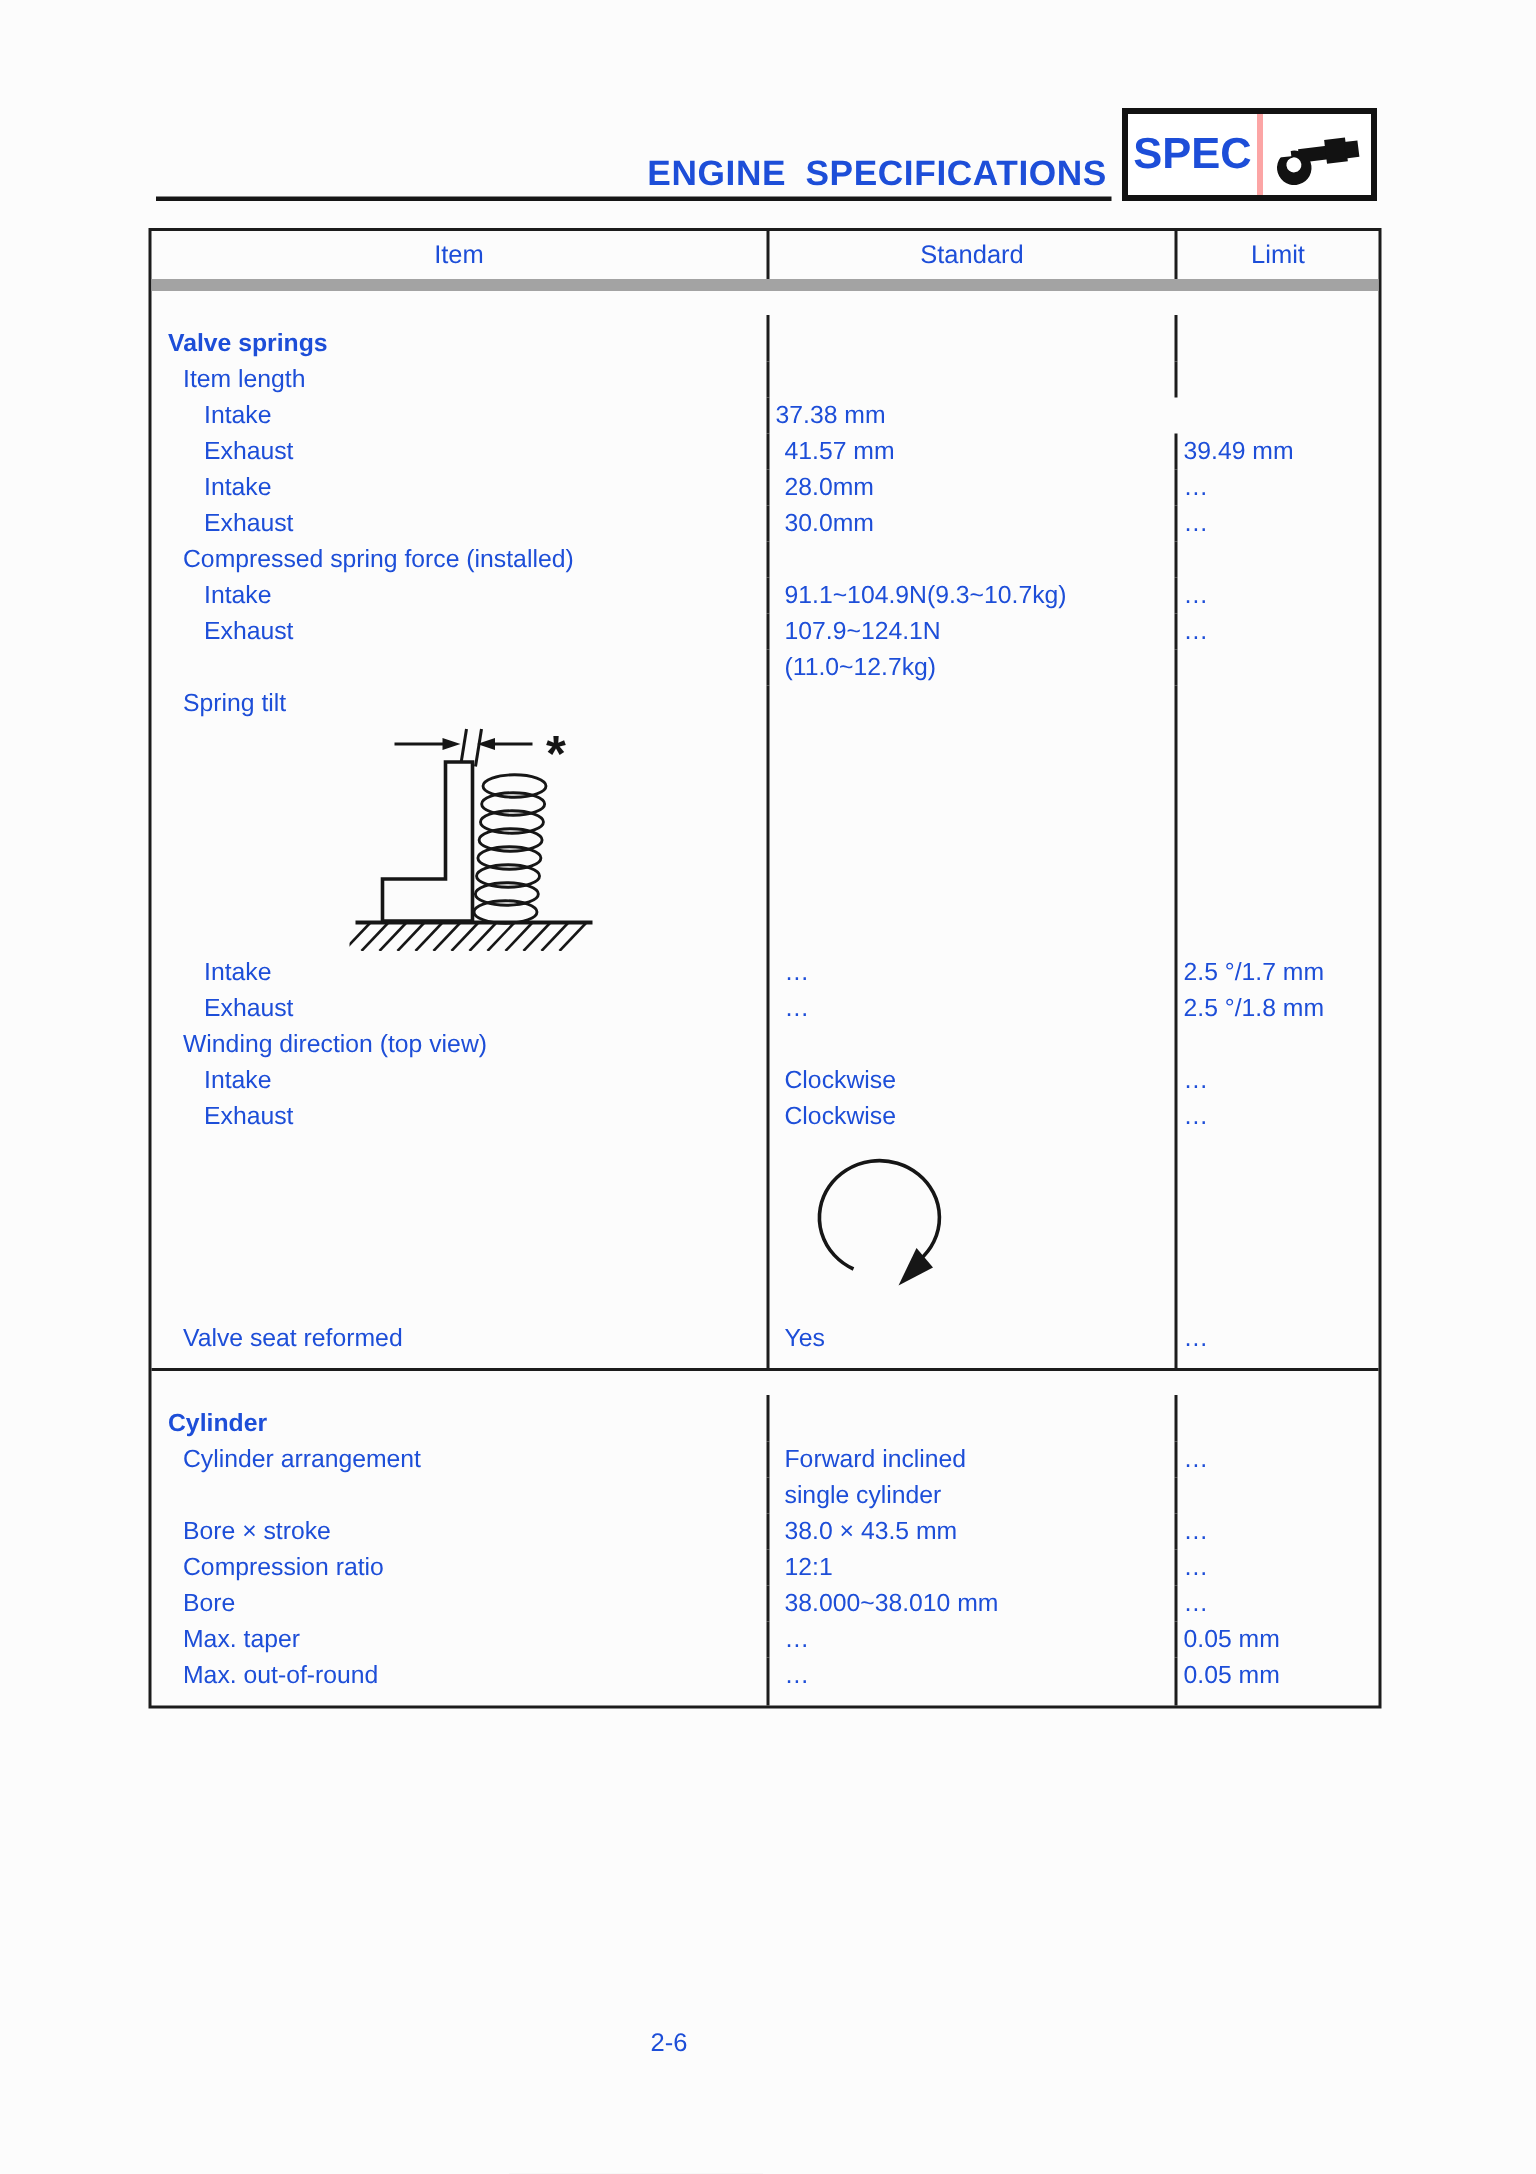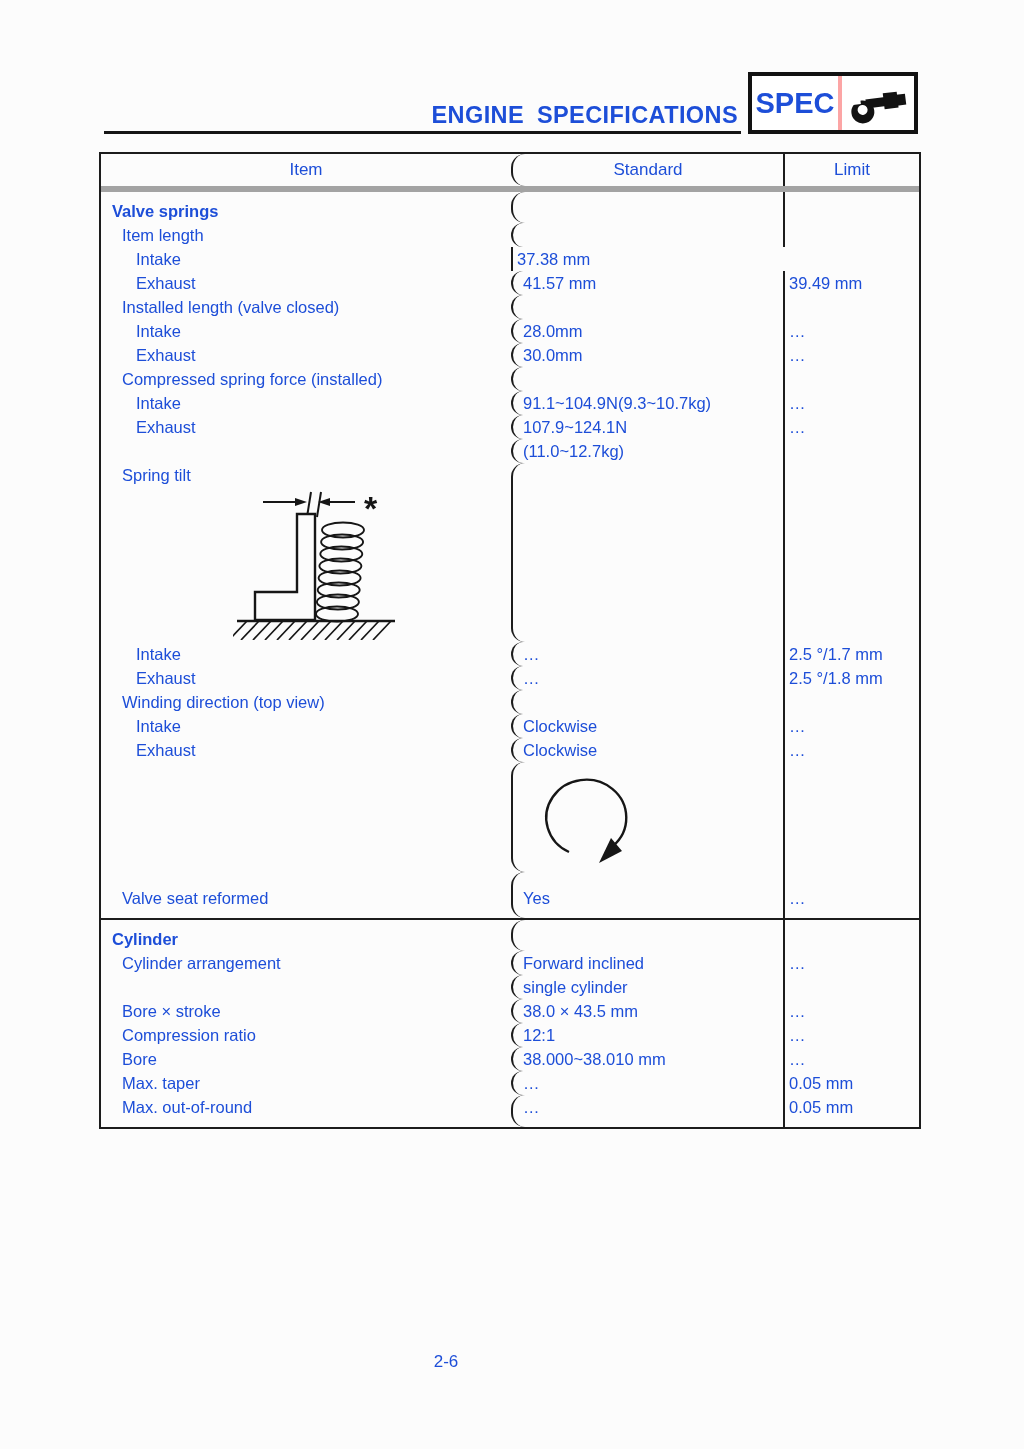--- a/index.html
+++ b/index.html
@@ -11,29 +11,29 @@
   .rule{position:absolute;left:104px;top:131px;width:637px;height:3px;background:#161616;}
   .badge{position:absolute;left:748px;top:72px;width:170px;height:62px;border:4px solid #121212;background:#fff;display:flex;box-sizing:border-box;}
   .badge-spec{flex:0 0 86px;border-right:4px solid #fca5a5;display:flex;align-items:center;justify-content:center;font-size:29px;font-weight:bold;letter-spacing:0;}
   .badge-ic{flex:1;display:flex;align-items:center;justify-content:center;}
 
   
   .spec-table{position:absolute;left:99px;top:152px;width:822px;border:2px solid #1c1c1c;box-sizing:border-box;background:#fcfcfc;}
   .trow{display:grid;grid-template-columns:410px 272px 136px;}
   .trow > div{box-sizing:border-box;font-size:16.5px;line-height:24px;min-height:24px;white-space:nowrap;}
   .c2,.c3{border-left:2px solid #1c1c1c;}
-  .c2{padding-left:10px;border-radius:14px;}
+  .c2{padding-left:10px;}
   .c3{padding-left:4px;}
   .in0{padding-left:11px;font-weight:bold;}
   .in1{padding-left:21px;}
   .in2{padding-left:35px;}
-  .thead{border-bottom:6px solid #a3a3a3;}
+  .thead{border-bottom:8px solid #a3a3a3;}
   .thead > div{height:32px;line-height:32px;text-align:center;font-size:17px;padding-left:0;}
   .section2{border-top:2px solid #1c1c1c;}
-  .pt > div{padding-top:7px;}
+  .pt > div{padding-top:7px;margin-top:16px;}
   .pt2 > div{padding-top:14px;}
   .pb > div{padding-bottom:8px;}
   .diag-spring{display:block;margin:3px 0 2px 132px;}
   .diag-circle{display:block;margin:6px 0 2px 14px;}
 
   .footer-page{position:absolute;top:1352px;left:0;width:892px;text-align:center;font-size:17px;}
 </style>
 </head>
 <body>
 
@@ -78,25 +78,20 @@
         <div class="c3"></div>
       </div>
       <div class="trow">
         <div class="c1 in2">Intake</div>
         <div class="c3">37.38 mm</div>
       </div>
       <div class="trow">
         <div class="c1 in2">Exhaust</div>
         <div class="c2">41.57 mm</div>
         <div class="c3">39.49 mm</div>
-      </div>
-      <div class="trow">
-        <div class="c1 in1">Installed length (valve closed)</div>
-        <div class="c2"></div>
-        <div class="c3"></div>
       </div>
       <div class="trow">
         <div class="c1 in2">Intake</div>
         <div class="c2">28.0mm</div>
         <div class="c3">…</div>
       </div>
       <div class="trow">
         <div class="c1 in2">Exhaust</div>
         <div class="c2">30.0mm</div>
         <div class="c3">…</div>

